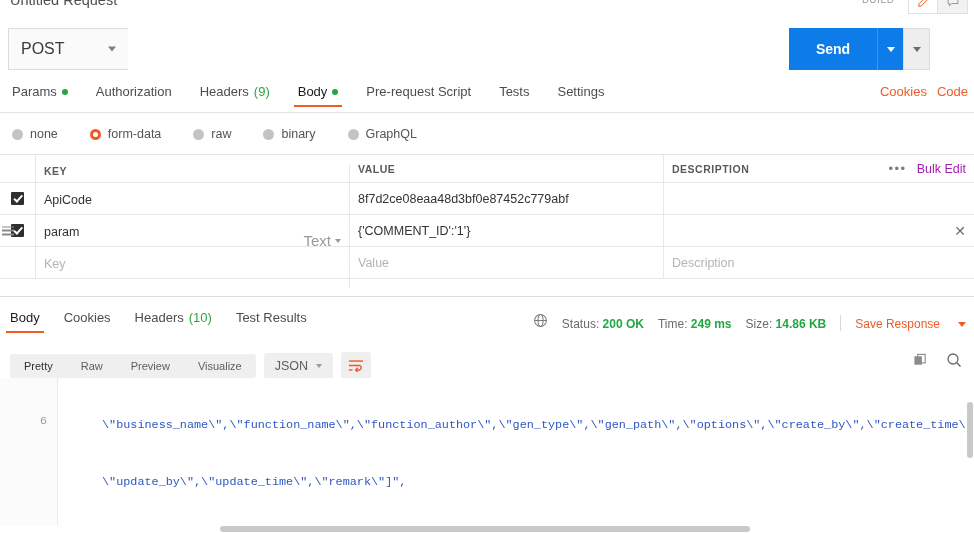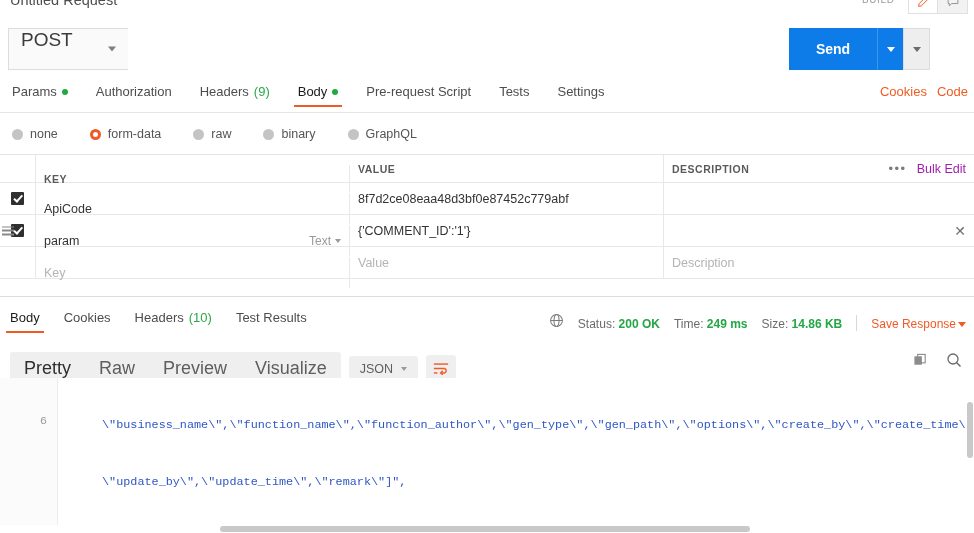--- a/index.html
+++ b/index.html
@@ -36,22 +36,22 @@
   }
   .tr-btn.plain { background: #f2f2f2; border-left: none; }
 
   
   .urlbar {
     position: absolute; left: 8px; top: 28px; width: 958px; height: 42px;
   }
   .method-box {
     position: absolute; left: 0; top: 0; width: 120px; height: 42px;
     background: #fafafa; border: 1px solid #dcdcdc; border-right: none;
-    display: flex; align-items: flex-start; padding: 0 12px;
-    font-size: 19px; color: #3b3b3b;
+    display: flex; align-items: center; padding: 0 12px;
+    font-size: 16px; color: #3b3b3b;
   }
   .method-caret {
     position: absolute; right: 12px; top: 50%; transform: translateY(-50%);
     width: 0; height: 0; border-left: 4.5px solid transparent;
     border-right: 4.5px solid transparent; border-top: 5px solid #808080;
   }
   .url-field {
     position: absolute; left: 120px; top: 0; width: 650px; height: 42px;
     background: #f4f4f4; border: 1px solid #dcdcdc;
     display: flex; align-items: center; padding: 0 14px;
@@ -128,21 +128,21 @@
 
   
   .tbl {
     position: absolute; left: 0; top: 154px; width: 974px;
     border-top: 1px solid #e4e4e4; font-size: 12.5px;
   }
   .trow { display: flex; height: 32px; border-bottom: 1px solid #e8e8e8; align-items: center; }
   .trow.head { height: 28px; }
   .c-check { width: 36px; display: flex; align-items: center; justify-content: center;
              position: relative; height: 100%; border-right: 1px solid #e8e8e8;}
-  .c-key  { width: 314px; height: 100%; display: flex; align-items: center; padding: 0 8px;
+  .c-key  { width: 314px; height: 100%; display: flex; padding: 0 8px;
             border-right: 1px solid #e8e8e8; justify-content: space-between; margin-top: 20px; }
   .c-val  { width: 314px; height: 100%; display: flex; align-items: center; padding: 0 8px;
             border-right: 1px solid #e8e8e8; }
   .c-desc { flex: 1; height: 100%; display: flex; align-items: center; padding: 0 8px;
             justify-content: space-between; }
   .hdr { font-size: 10.5px; font-weight: bold; letter-spacing: .5px; color: #5a5a5a; }
   .chk {
     width: 13px; height: 13px; background: #2f2f2f; border-radius: 1px;
     display: flex; align-items: center; justify-content: center; cursor: pointer;
   }
@@ -150,47 +150,47 @@
     content: ""; width: 3px; height: 7px; border: solid #fff; border-width: 0 2px 2px 0;
     transform: rotate(42deg) translateY(-1px);
   }
   .drag-handle {
     position: absolute; left: 2px; top: 50%; transform: translateY(-50%);
     width: 12px; height: 9px; display: flex; flex-direction: column; justify-content: space-between;
     cursor: grab;
   }
   .drag-handle i { display: block; height: 1.5px; background: #888; width: 100%; }
   .placeholder { color: #b4b4b4; }
-  .type-sel { color: #9a9a9a; font-size: 12px; display: flex; align-items: center; gap: 4px; cursor: pointer; }
+  .type-sel { color: #9a9a9a; font-size: 15px; display: flex; align-items: center; gap: 4px; cursor: pointer; }
   .tiny-caret { width: 0; height: 0; border-left: 3.5px solid transparent;
                 border-right: 3.5px solid transparent; border-top: 4px solid #9a9a9a; }
   .dots { letter-spacing: 1.5px; color: #7a7a7a; cursor: pointer; font-size: 13px; }
   .bulk { color: #a21caf; cursor: pointer; }
   .xclose { color: #6f6f6f; cursor: pointer; font-size: 14px; }
 
   
   .resp-tabs {
     position: absolute; left: 0; top: 310px; width: 974px; height: 28px;
     display: flex; align-items: flex-start;
   }
   .resp-meta {
     position: absolute; right: 8px; top: 313px; display: flex; align-items: flex-end;
     gap: 14px; font-size: 12px; color: #6b6b6b;
   }
   .meta-val { color: #23a745; font-weight: bold; }
   .divider-v { width: 1px; height: 16px; background: #d8d8d8; }
-  .save-resp { color: #ef5b25; display: flex; align-items: center; gap: 2px; cursor: pointer; }
+  .save-resp { color: #ef5b25; display: flex; align-items: center; gap: 18px; cursor: pointer; }
   .sr-caret { width: 0; height: 0; border-left: 4px solid transparent;
               border-right: 4px solid transparent; border-top: 5px solid #ef5b25; }
 
   
   .fmt-bar { position: absolute; left: 10px; top: 352px; display: flex; align-items: center; gap: 8px; }
   .fmt-seg { display: flex; background: #efefef; border-radius: 3px; overflow: hidden; }
   .fmt-seg div {
-    padding: 6px 14px; font-size: 18px; color: #5e5e5e; cursor: pointer;
+    padding: 6px 14px; font-size: 11px; color: #5e5e5e; cursor: pointer;
   }
   .fmt-seg div.active { background: #efefef; color: #2f2f2f; }
   .lang-sel {
     display: flex; align-items: center; gap: 8px; background: #efefef; border-radius: 3px;
     padding: 6px 11px; font-size: 12.5px; color: #5e5e5e; cursor: pointer;
   }
   .wrap-btn {
     background: #efefef; border-radius: 3px; width: 30px; height: 27px;
     display: flex; align-items: center; justify-content: center; cursor: pointer;
   }

